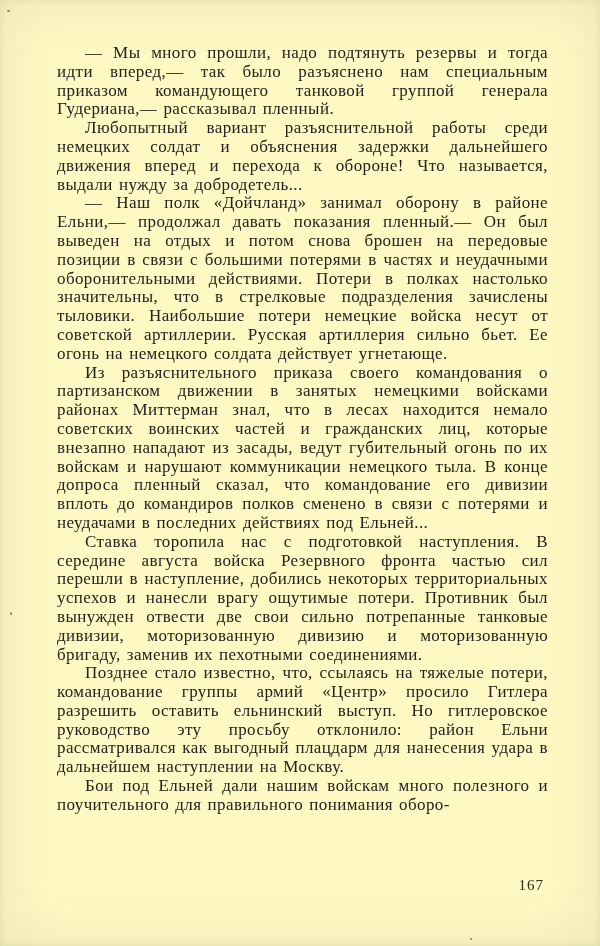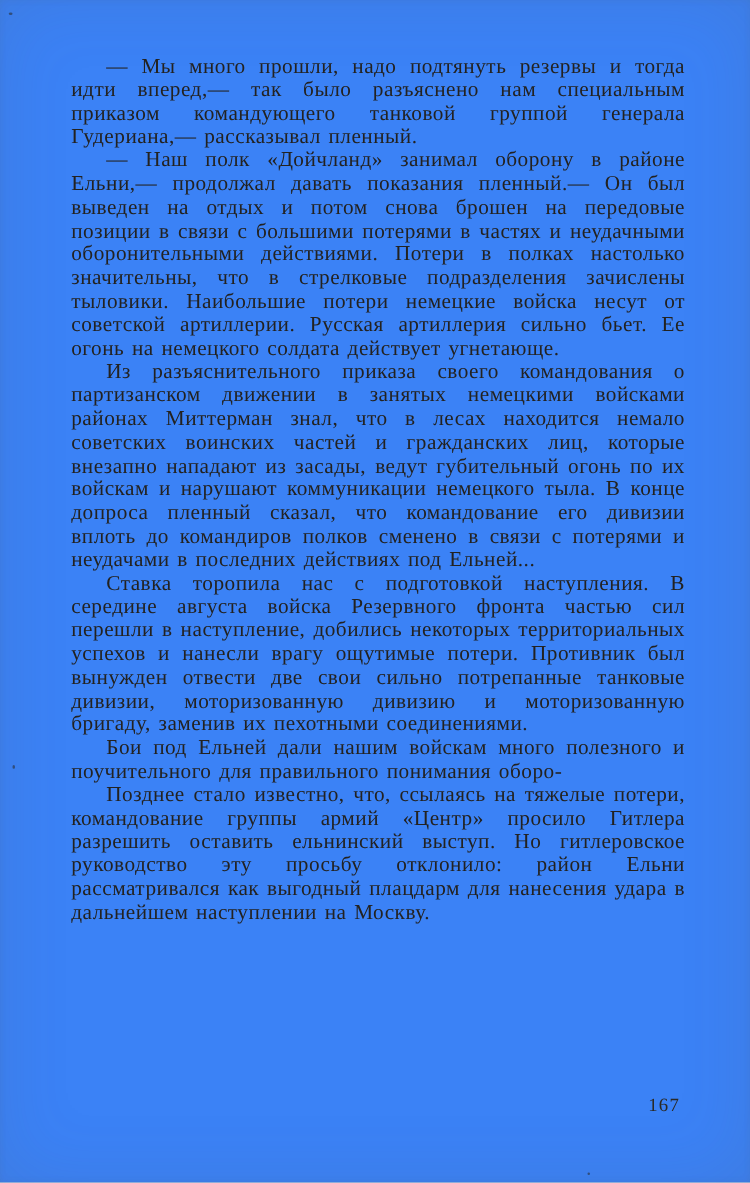--- a/index.html
+++ b/index.html
@@ -5,21 +5,21 @@
   html, body {
     margin: 0;
     padding: 0;
     background: #dddcd4;
   }
   .scan-page {
     position: relative;
     width: 600px;
     height: 946px;
     margin: 0 auto;
-    background: #3b82f6;
+    background: #fef9c3;
     box-shadow: inset 0 0 60px rgba(90, 85, 70, 0.12), inset 0 0 6px rgba(90, 85, 70, 0.10);
     font-family: "Liberation Serif", "DejaVu Serif", serif;
     color: #232220;
     overflow: hidden;
   }
   .text-block {
     position: absolute;
     top: 44px;
     left: 57px;
     right: 52px;
@@ -51,25 +51,26 @@
   .speck.s2 { left: 10px; top: 612px; width: 2px; height: 3px; }
   .speck.s3 { left: 470px; bottom: 6px; width: 2px; height: 2px; }
 </style>
 </head>
 <body>
 
 <div class="scan-page">
 
   <div class="text-block">
     <p>— Мы много прошли, надо подтянуть резервы и тогда идти вперед,— так было разъяснено нам специальным приказом командующего танковой группой генерала Гудериана,— рассказывал пленный.</p>
+    <p>Любопытный вариант разъяснительной работы среди немецких солдат и объяснения задержки дальнейшего движения вперед и перехода к обороне! Что называется, выдали нужду за добродетель...</p>
     <p>— Наш полк «Дойчланд» занимал оборону в районе Ельни,— продолжал давать показания пленный.— Он был выведен на отдых и потом снова брошен на передовые позиции в связи с большими потерями в частях и неудачными оборонительными действиями. Потери в полках настолько значительны, что в стрелковые подразделения зачислены тыловики. Наибольшие потери немецкие войска несут от советской артиллерии. Русская артиллерия сильно бьет. Ее огонь на немецкого солдата действует угнетающе.</p>
     <p>Из разъяснительного приказа своего командования о партизанском движении в занятых немецкими войсками районах Миттерман знал, что в лесах находится немало советских воинских частей и гражданских лиц, которые внезапно нападают из засады, ведут губительный огонь по их войскам и нарушают коммуникации немецкого тыла. В конце допроса пленный сказал, что командование его дивизии вплоть до командиров полков сменено в связи с потерями и неудачами в последних действиях под Ельней...</p>
     <p>Ставка торопила нас с подготовкой наступления. В середине августа войска Резервного фронта частью сил перешли в наступление, добились некоторых территориальных успехов и нанесли врагу ощутимые потери. Противник был вынужден отвести две свои сильно потрепанные танковые дивизии, моторизованную дивизию и моторизованную бригаду, заменив их пехотными соединениями.</p>
+    <p>Позднее стало известно, что, ссылаясь на тяжелые потери, командование группы армий «Центр» просило Гитлера разрешить оставить ельнинский выступ. Но гитлеровское руководство эту просьбу отклонило: район Ельни рассматривался как выгодный плацдарм для нанесения удара в дальнейшем наступлении на Москву.</p>
     <p>Бои под Ельней дали нашим войскам много полезного и поучительного для правильного понимания оборо-</p>
-    <p>Позднее стало известно, что, ссылаясь на тяжелые потери, командование группы армий «Центр» просило Гитлера разрешить оставить ельнинский выступ. Но гитлеровское руководство эту просьбу отклонило: район Ельни рассматривался как выгодный плацдарм для нанесения удара в дальнейшем наступлении на Москву.</p>
   </div>
 
   <div class="page-number">167</div>
 
   <span class="speck s1"></span>
   <span class="speck s2"></span>
   <span class="speck s3"></span>
 
 </div>
 

